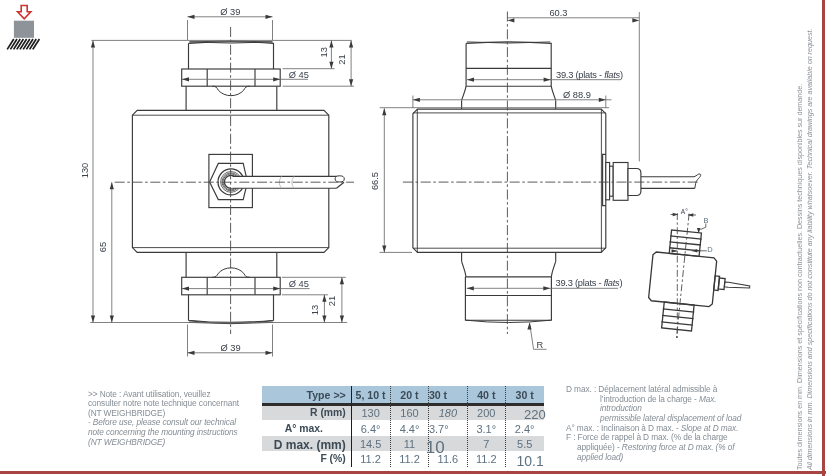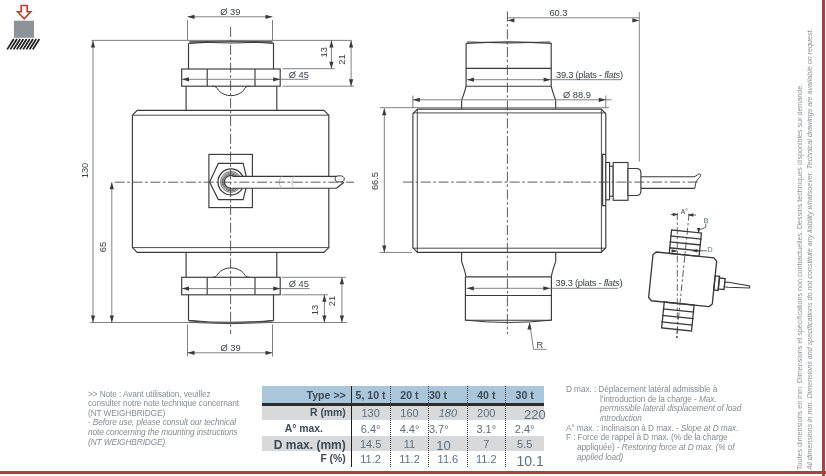--- a/index.html
+++ b/index.html
@@ -324,37 +324,37 @@
   <div class="abs" style="left:0;top:36.6px;width:84px;text-align:center;font-size:10.4px;font-weight:bold;color:#3c4b57;">A° max.</div>
   <div class="abs" style="left:89.8px;top:36.6px;width:38px;text-align:center;font-size:11px;color:#5d7181;">6.4°</div>
   <div class="abs" style="left:128.7px;top:36.6px;width:38px;text-align:center;font-size:11px;color:#5d7181;">4.4°</div>
   <div class="abs" style="left:167.1px;top:36.6px;width:38px;text-align:left;font-size:11px;color:#5d7181;">3.7°</div>
   <div class="abs" style="left:205.5px;top:36.6px;width:38px;text-align:center;font-size:11px;color:#5d7181;">3.1°</div>
   <div class="abs" style="left:243.9px;top:36.6px;width:38px;text-align:center;font-size:11px;color:#5d7181;">2.4°</div>
 
   <div class="abs" style="left:0;top:51.8px;width:84px;text-align:right;font-size:12px;font-weight:bold;color:#3c4b57;">D max. (mm)</div>
   <div class="abs" style="left:89.8px;top:51.8px;width:38px;text-align:center;font-size:11px;color:#5d7181;">14.5</div>
   <div class="abs" style="left:128.7px;top:51.8px;width:38px;text-align:center;font-size:11px;color:#5d7181;">11</div>
-  <div class="abs" style="left:151px;top:51.8px;width:38px;text-align:right;font-size:13px;color:#5d7181;">10</div>
+  <div class="abs" style="left:164px;top:51.8px;width:38px;text-align:left;font-size:17px;color:#5d7181;">10</div>
   <div class="abs" style="left:205.5px;top:51.8px;width:38px;text-align:center;font-size:11px;color:#5d7181;">7</div>
   <div class="abs" style="left:243.9px;top:51.8px;width:38px;text-align:center;font-size:11px;color:#5d7181;">5.5</div>
 
   <div class="abs" style="left:0;top:67.3px;width:84px;text-align:right;font-size:10.4px;font-weight:bold;color:#3c4b57;">F (%)</div>
   <div class="abs" style="left:89.8px;top:67.3px;width:38px;text-align:center;font-size:11px;color:#5d7181;">11.2</div>
   <div class="abs" style="left:128.7px;top:67.3px;width:38px;text-align:center;font-size:11px;color:#5d7181;">11.2</div>
   <div class="abs" style="left:167.1px;top:67.3px;width:38px;text-align:center;font-size:11px;color:#5d7181;">11.6</div>
   <div class="abs" style="left:205.5px;top:67.3px;width:38px;text-align:center;font-size:11px;color:#5d7181;">11.2</div>
   <div class="abs" style="left:243.9px;top:67.3px;width:38px;text-align:right;font-size:14px;color:#5d7181;">10.1</div>
 </div>
 
 <div class="abs note" style="left:566px;top:385px;width:215px;">
 <div>D max. : Déplacement latéral admissible à</div>
 <div style="padding-left:34px;">l’introduction de la charge - <i>Max.</i></div>
+<div style="padding-left:34px;font-style:italic">introduction</div>
 <div style="padding-left:34px;font-style:italic">permissible lateral displacement of load</div>
-<div style="padding-left:34px;font-style:italic">introduction</div>
 <div>A° max. : Inclinaison à D max. - <i>Slope at D max.</i></div>
 <div>F : Force de rappel à D max. (% de la charge</div>
 <div style="padding-left:11px;">appliquée) - <i>Restoring force at D max. (% of</i></div>
 <div style="padding-left:11px;font-style:italic">applied load)</div>
 </div>
 
 <div class="abs vtxt" style="left:795px;top:470px;width:456px;transform-origin:0 0;transform:rotate(-90deg);">
 <div>Toutes dimensions en mm. Dimensions et spécifications non contractuelles. Dessins techniques disponibles sur demande.</div>
 <div style="font-style:italic">All dimensions in mm. Dimensions and specifications do not constitute any liability whatsoever. Technical drawings are available on request.</div>
 </div>

